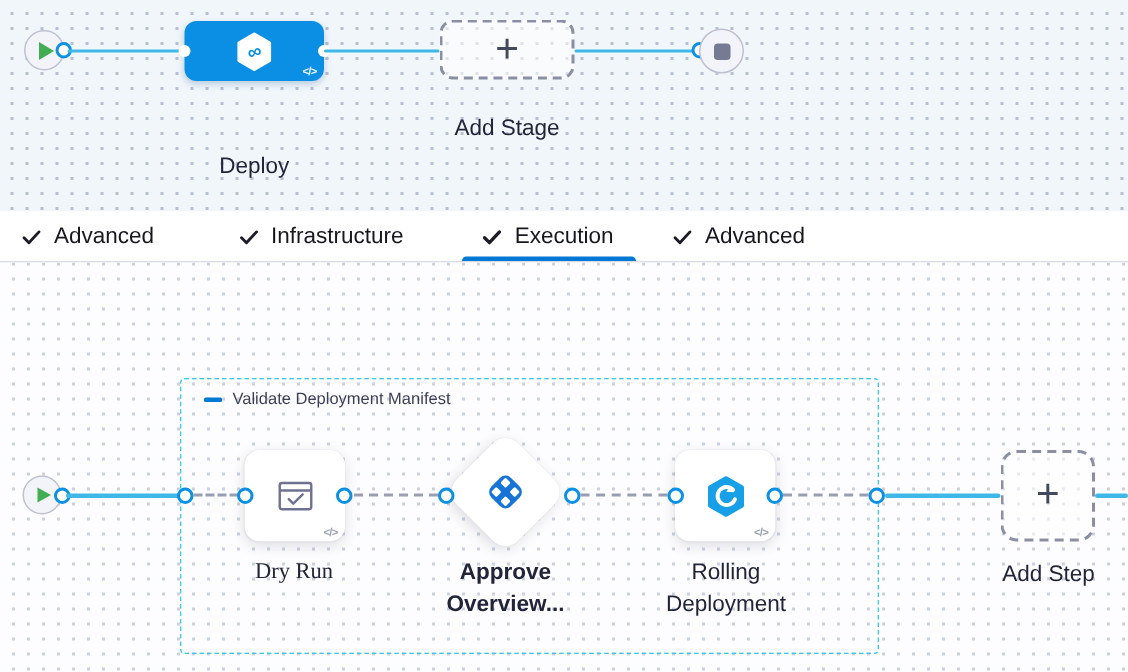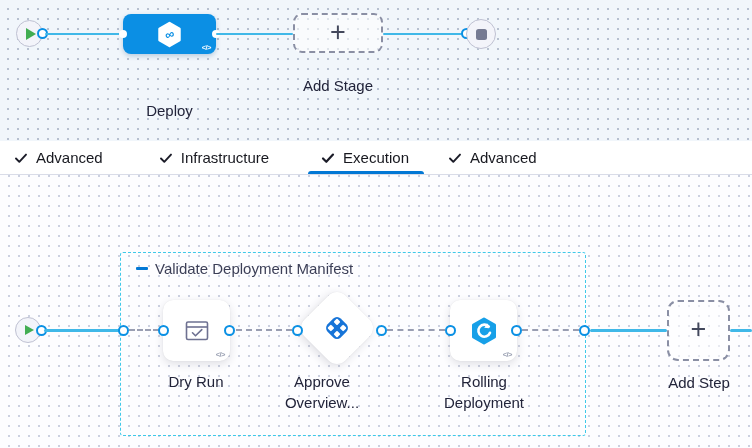--- a/index.html
+++ b/index.html
@@ -68,21 +68,21 @@
   .node-label { position:absolute; font-size:15px; color:#22243a; text-align:center; line-height:21px; }
 
   .code-badge { position:absolute; right:5px; bottom:2px; font-size:7.5px; font-weight:bold;
                 letter-spacing:-0.5px; }
   .code-badge.on-blue { color:rgba(255,255,255,.95); }
   .code-badge.on-white { color:#9aa0b2; }
 
   .group-box { position:absolute; border:1.5px dashed #3ec9e9; border-radius:3px; }
   .group-label-row { position:absolute; display:flex; align-items:center; gap:7px; }
   .collapse-dash { width:12px; height:3px; background:#0278d5; border-radius:1px; }
-  .group-label-text { font-size:15px; color:#3c3f57; }
+  .group-label-text { font-size:11px; color:#3c3f57; }
 </style>
 </head>
 <body>
 
 <div class="screen">
 
   <div class="canvas-top">
 
     <div class="node-circle" style="left:16px; top:20px; width:27px; height:27px;">
       <div class="play-tri"></div>
@@ -165,35 +165,35 @@
     <div class="step-box" style="left:163px; top:125px;">
       <svg width="30" height="30" viewBox="0 0 30 30">
         <rect x="4.5" y="6" width="21" height="17.5" rx="1.5" fill="none" stroke="#6e7191" stroke-width="1.6"></rect>
         <line x1="4.5" y1="11" x2="25.5" y2="11" stroke="#6e7191" stroke-width="1.6"></line>
         <path d="M10.5 16.8 l3 3 L19.8 13.6" fill="none" stroke="#6e7191" stroke-width="1.6" stroke-linecap="round" stroke-linejoin="round"></path>
       </svg>
       <span class="code-badge on-white">&lt;/&gt;</span>
     </div>
     <div class="port" style="left:158px; top:150px;"></div>
     <div class="port" style="left:224px; top:150px;"></div>
-    <div class="node-label" style="left:146px; top:196px; width:100px;">Dry Run</div>
+    <div class="node-label" style="left:146px; top:196px; width:100px;font-family:Liberation Serif, serif;">Dry Run</div>
 
     <div class="line-dashed" style="left:236px; top:154px; width:56px;"></div>
 
     <div class="diamond" style="left:308px; top:124px;"></div>
     <svg width="34" height="34" viewBox="0 0 36 36" style="position:absolute; left:320px; top:136px;">
       <rect x="8.2" y="8.2" width="19.6" height="19.6" rx="5.5" fill="#1674d8" transform="rotate(45 18 18)"></rect>
       <rect x="15.4" y="8.9" width="5.2" height="5.2" rx="1" fill="#ffffff" transform="rotate(45 18 11.5)"></rect>
       <rect x="8.9" y="15.4" width="5.2" height="5.2" rx="1" fill="#ffffff" transform="rotate(45 11.5 18)"></rect>
       <rect x="21.9" y="15.4" width="5.2" height="5.2" rx="1" fill="#ffffff" transform="rotate(45 24.5 18)"></rect>
       <rect x="15.4" y="21.9" width="5.2" height="5.2" rx="1" fill="#ffffff" transform="rotate(45 18 24.5)"></rect>
     </svg>
     <div class="port" style="left:292px; top:150px;"></div>
     <div class="port" style="left:376px; top:150px;"></div>
-    <div class="node-label" style="left:272px; top:196px; width:100px;">
+    <div class="node-label" style="left:287px; top:196px; width:100px;font-weight:bold;">
       <div>Approve</div>
       <div>Overview...</div>
     </div>
 
     <div class="line-dashed" style="left:387px; top:154px; width:58px;"></div>
 
     <div class="step-box" style="left:450px; top:125px;">
       <svg width="32" height="32" viewBox="0 0 32 32">
         <polygon points="16,4 26.5,10 26.5,22 16,28 5.5,22 5.5,10" fill="#17a0e8" stroke="#17a0e8" stroke-width="3" stroke-linejoin="round"></polygon>
         <path d="M20.8 11.6 A6 6 0 1 0 22 17.8" fill="none" stroke="#ffffff" stroke-width="2.6" stroke-linecap="round"></path>

